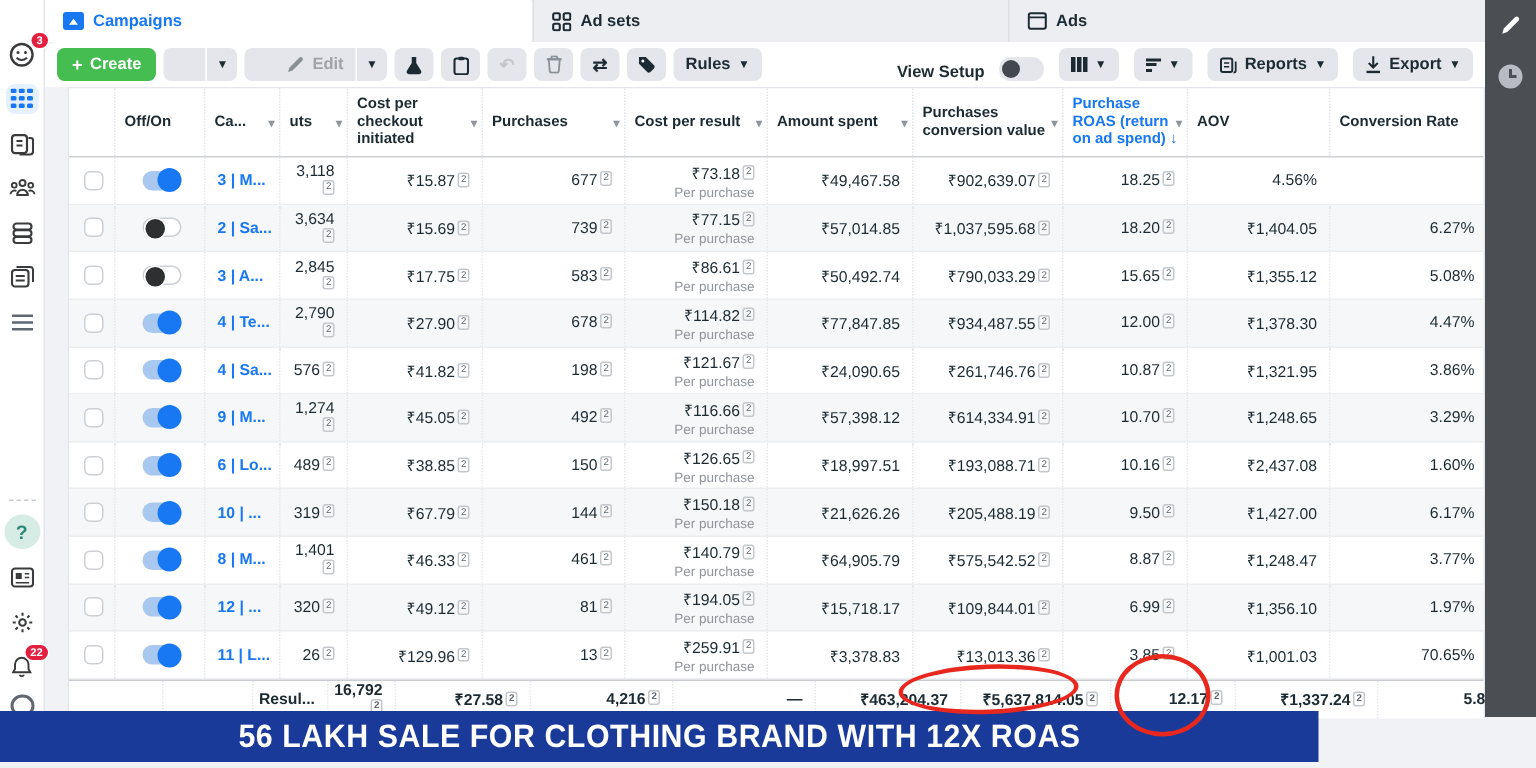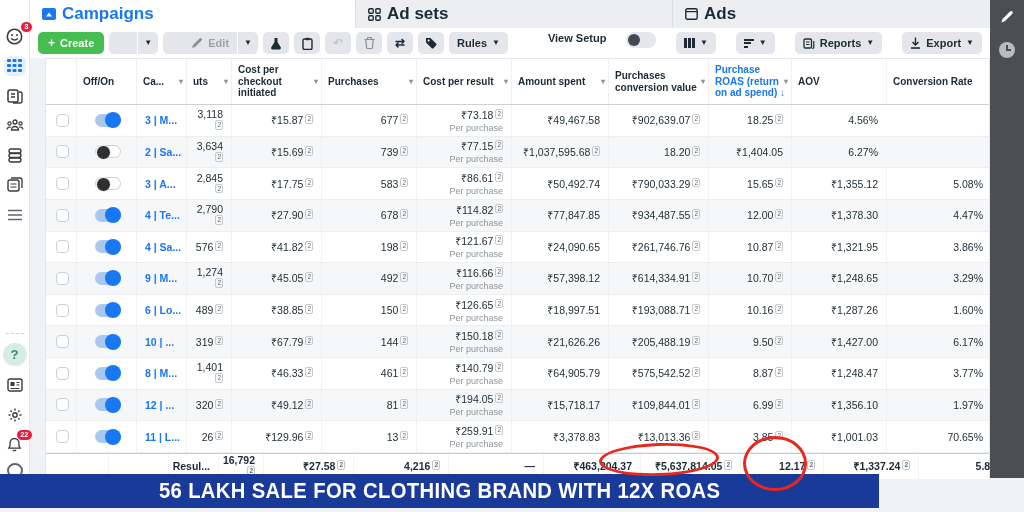--- a/index.html
+++ b/index.html
@@ -23,42 +23,42 @@
   .half-circle { width:16px; height:16px; border:2px solid #606770; border-radius:50%; margin-top:8px; }
   
   .rightpanel { position:absolute; right:0; top:0; width:34px; height:478px; background:#4b4f54; z-index:6;
     display:flex; flex-direction:column; align-items:center; }
   .rp-icon { margin-top:10px; }
   .rp-clock { margin-top:14px; width:16px; height:16px; border-radius:50%; background:#b8bcc2; position:relative; }
   .rp-clock:before { content:""; position:absolute; left:7px; top:3px; width:2px; height:6px; background:#4b4f54; }
   .rp-clock:after { content:""; position:absolute; left:7px; top:7px; width:5px; height:2px; background:#4b4f54; }
   
   .tabbar { position:absolute; left:30px; top:0; width:960px; height:28px; background:#eceef1; display:flex; z-index:4; }
-  .tab { display:flex; align-items:center; gap:6px; padding:0 12px; font-size:17px; font-weight:bold; color:#1c2b33; border-left:1px solid #dcdee3; }
+  .tab { display:flex; align-items:center; gap:6px; padding:0 12px; font-size:11px; font-weight:bold; color:#1c2b33; border-left:1px solid #dcdee3; }
   .tab.first { border-left:none; }
   .tab-campaigns { width:325px; background:#fff; color:#1877f2; border-top-right-radius:2px; }
   .tab-adsets { width:317px; }
   .tab-ads { flex:1; }
   .tab svg { flex:none; }
   
   .toolbar { position:absolute; left:30px; top:28px; width:960px; height:30px; background:#fff;
     display:flex; align-items:center; padding:0 8px; gap:5px; z-index:4; border-top-left-radius:8px; }
   .tbtn { height:22px; display:flex; align-items:center; justify-content:center; gap:5px; padding:0 8px;
     background:#e4e6eb; border-radius:5px; font-size:11px; font-weight:bold; color:#1c2b33; cursor:pointer; white-space:nowrap; }
   .tbtn.icon-only { width:26px; padding:0; }
   .tbtn .glyph { font-size:12px; line-height:1; }
   .tbtn.dim { color:#9fa3a8; }
   .tbtn.dim svg, .tbtn.dim .glyph { opacity:.45; }
   .seg { display:flex; gap:1px; }
   .seg .tbtn { border-radius:0;padding-left:28px; }
   .seg .tbtn:first-child { border-radius:5px 0 0 5px; }
   .seg .tbtn:last-child { border-radius:0 5px 5px 0; width:20px; padding:0; }
   .create-btn { background:#45bd51; color:#fff; padding:0 10px; }
   .caret { font-size:8px; line-height:1; }
-  .tb-right { margin-left:auto; display:flex; align-items:flex-start; gap:20px; }
+  .tb-right { margin-left:auto; display:flex; align-items:flex-end; gap:10px; }
   .viewsetup-label { font-size:11px; font-weight:bold; color:#1c2b33; }
   .switch { width:30px; height:16px; background:#e4e6eb; border-radius:9px; position:relative; cursor:pointer; }
   .switch .knob { position:absolute; left:2px; top:2px; width:12px; height:12px; background:#444950; border-radius:50%; }
   .colbars { display:flex; gap:1.5px; }
   .colbars i { width:2.5px; height:10px; background:#1c2b33; }
   .brk { display:flex; flex-direction:column; gap:1.5px; align-items:flex-start; }
   .brk i { height:2px; background:#1c2b33; }
   .brk i:nth-child(1){width:10px;} .brk i:nth-child(2){width:7px;} .brk i:nth-child(3){width:4px;}
   
   .tablewrap { position:absolute; left:45px; top:58px; width:945px; height:420px; background:#fff; z-index:3;
@@ -434,20 +434,23 @@
             <span>₹15.69<span class="sup2">2</span></span>
           </div>
           <div class="cell num">
             <span>739<span class="sup2">2</span></span>
           </div>
           <div class="cell num">
             <span>₹77.15<span class="sup2">2</span></span>
             <span class="sub">Per purchase</span>
           </div>
           <div class="cell num">
+            <span>₹57,014.85</span>
+          </div>
+          <div class="cell num">
             <span>₹1,037,595.68<span class="sup2">2</span></span>
           </div>
           <div class="cell num">
             <span>18.20<span class="sup2">2</span></span>
           </div>
           <div class="cell num">
             <span>₹1,404.05</span>
           </div>
           <div class="cell num">
             <span>6.27%</span>
@@ -645,21 +648,21 @@
           <div class="cell num">
             <span>₹18,997.51</span>
           </div>
           <div class="cell num">
             <span>₹193,088.71<span class="sup2">2</span></span>
           </div>
           <div class="cell num">
             <span>10.16<span class="sup2">2</span></span>
           </div>
           <div class="cell num">
-            <span>₹1,287.26</span>
+            <span>₹2,437.08</span>
           </div>
           <div class="cell num">
             <span>1.60%</span>
           </div>
         </div>
         <div class="grid trow alt">
           <div class="cell ctr">
             <div class="checkbox"></div>
           </div>
           <div class="cell ctr" style="padding-left: 18px;">

